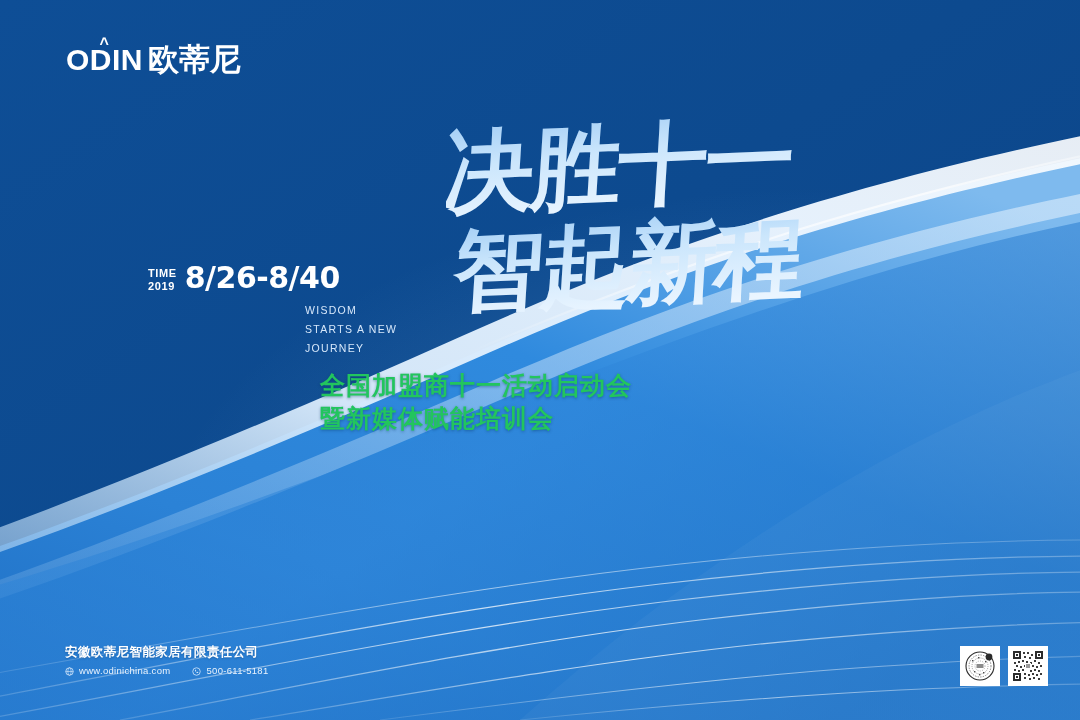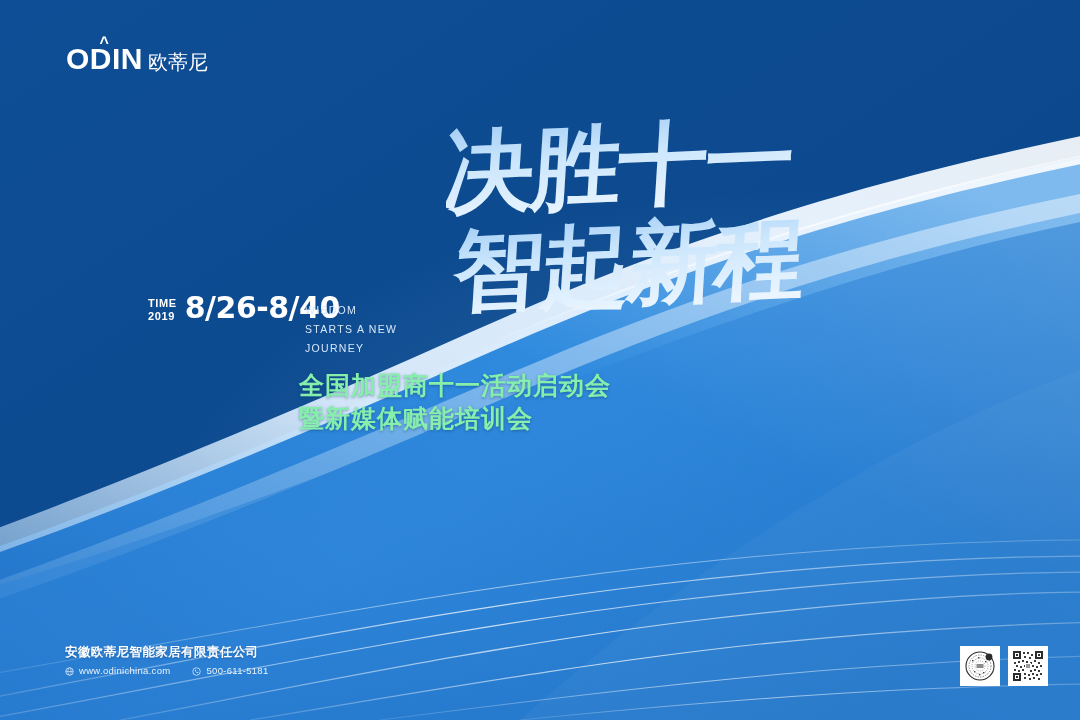--- a/index.html
+++ b/index.html
@@ -32,36 +32,36 @@
   .logo-mark .circ {
     display:inline-block;
     position:relative;
   }
   .logo-mark .hat {
     position:absolute; left:50%; top:-9px;
     transform:translateX(-50%);
     font-size:16px; line-height:1;
   }
   .logo-cn {
-    font-size:20px; font-weight:400;
+    font-size:31px; font-weight:700;
     letter-spacing:0px; line-height:1;
     margin-left:3px;
   }
 
   
   .headline {
     position:absolute;
     left:446px; top:112px;
     width:470px; height:230px;
     z-index:5;
   }
 
   
   .time-block {
-    position:absolute; left:148px; top:293px;
+    position:absolute; left:148px; top:263px;
     display:flex; align-items:flex-start; gap:8px;
     z-index:6; color:#ffffff;
   }
   .time-tag {
     font-size:11px; font-weight:700;
     line-height:13px; letter-spacing:.6px;
     padding-top:4px;
   }
   .time-range {
     font-size:30px; font-weight:600;
@@ -73,22 +73,22 @@
   .tagline {
     position:absolute; left:305px; top:301px;
     color:#d7e8fb;
     font-size:10.5px; font-weight:400;
     line-height:19px; letter-spacing:1.3px;
     z-index:6;
   }
 
   
   .subtitle {
-    position:absolute; left:299px; top:369px;
-    color:#86efac;
+    position:absolute; left:320px; top:369px;
+    color:#22c55e;
     font-size:25px; font-weight:700;
     line-height:33px; letter-spacing:1px;
     z-index:6;
     text-shadow:0 1px 3px rgba(8,50,100,.45);
   }
 
   
   .footer {
     position:absolute; left:65px; top:643px;
     z-index:7; color:#ffffff;

